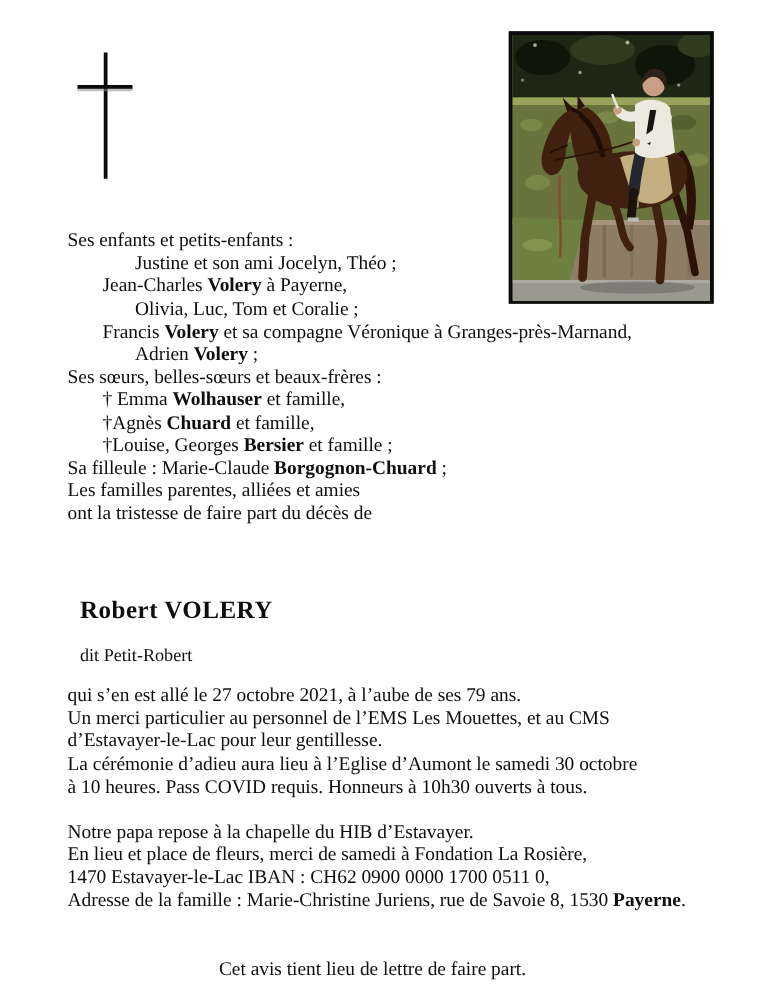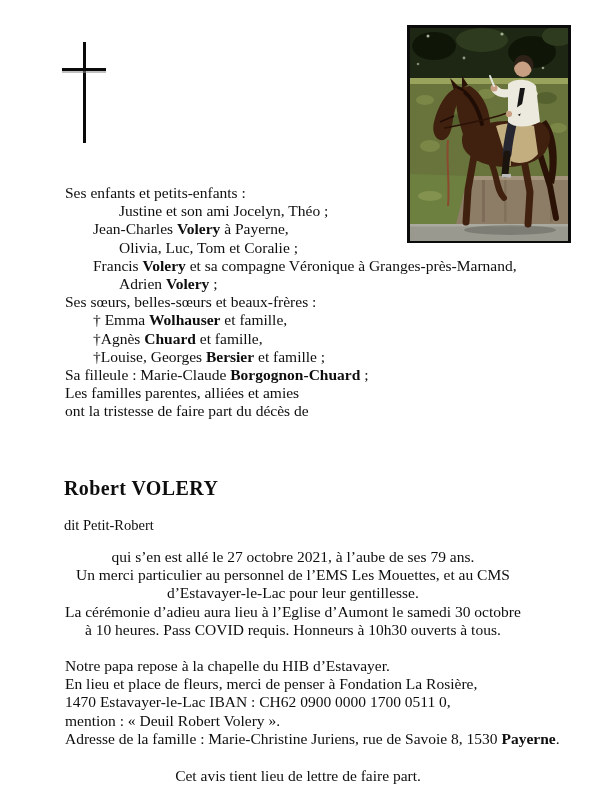--- a/index.html
+++ b/index.html
@@ -11,29 +11,29 @@
   .cross-v { position:absolute; left:83px; top:42px; width:3px; height:101px; background:#0a0a0a; }
   .cross-h { position:absolute; left:62px; top:68px; width:44px; height:3px; background:#0a0a0a;
              box-shadow:0 2px 0 rgba(140,140,140,0.55); }
 
   
   .photo-frame { position:absolute; left:407px; top:25px; width:158px; height:212px;
                  border:3px solid #0b0b0b; background:#68743b; }
   .photo-frame svg { display:block; }
 
   
-  .tblock { position:absolute; left:65px;font-family:Liberation Serif, serif; }
+  .tblock { position:absolute; left:54px;font-family:Liberation Serif, serif; }
   .line { font-size:15.5px; line-height:18.2px; white-space:nowrap; }
   .indent-0 { padding-left:0; }
   .indent-1 { padding-left:28px; }
   .indent-2 { padding-left:54px; }
   .b { font-weight:bold; }
 
   #family-block    { top:184px; }
-  #details-block   { top:548px;text-align:center; }
+  #details-block   { top:548px; }
   #practical-block { top:657px; }
 
   .name-block { position:absolute; left:64px; top:476px; width:520px; }
   .deceased-name { font-size:20px; line-height:24px; font-weight:bold; letter-spacing:0.4px; }
   .deceased-alias { font-size:14.5px; line-height:18px; margin-top:16px; }
 
   .closing-line { position:absolute; left:0; top:767px; width:596px; text-align:center;
                   font-size:15.5px; line-height:18.2px; }
 </style>
 </head>
@@ -145,21 +145,20 @@
   <div class="tblock" id="details-block">
       <div class="line indent-0"><span>qui s’en est allé le 27 octobre 2021, à l’aube de ses 79 ans.</span></div>
       <div class="line indent-0"><span>Un merci particulier au personnel de l’EMS Les Mouettes, et au CMS</span></div>
       <div class="line indent-0"><span>d’Estavayer-le-Lac pour leur gentillesse.</span></div>
       <div class="line indent-0"><span>La cérémonie d’adieu aura lieu à l’Eglise d’Aumont le samedi 30 octobre</span></div>
       <div class="line indent-0"><span>à 10 heures. Pass COVID requis. Honneurs à 10h30 ouverts à tous.</span></div>
     </div>
 
   <div class="tblock" id="practical-block">
       <div class="line indent-0"><span>Notre papa repose à la chapelle du HIB d’Estavayer.</span></div>
-      <div class="line indent-0"><span>En lieu et place de fleurs, merci de penser à Fondation La Rosière,</span></div>
+      <div class="line indent-0"><span>En lieu et place de fleurs, merci de samedi à Fondation La Rosière,</span></div>
       <div class="line indent-0"><span>1470 Estavayer-le-Lac IBAN : CH62 0900 0000 1700 0511 0,</span></div>
-      <div class="line indent-0"><span>mention : « Deuil Robert Volery ».</span></div>
       <div class="line indent-0"><span>Adresse de la famille : Marie-Christine Juriens, rue de Savoie 8, 1530 </span><span class="b">Payerne</span><span>.</span></div>
     </div>
 
   <div class="closing-line">Cet avis tient lieu de lettre de faire part.</div>
 
 </div>
 
 </body></html>

